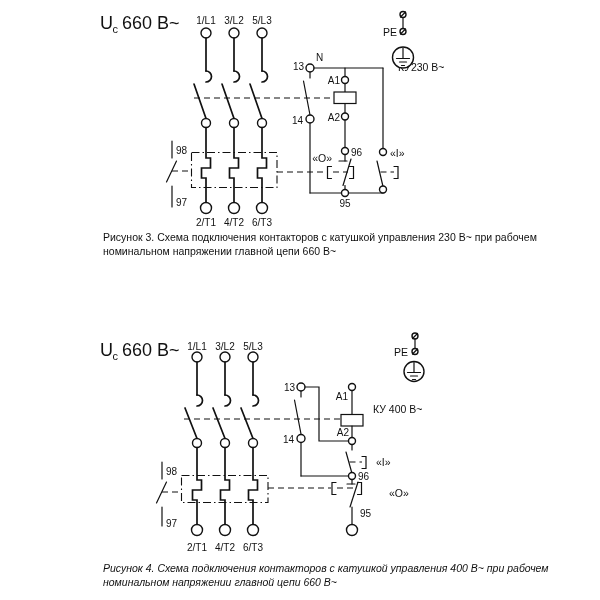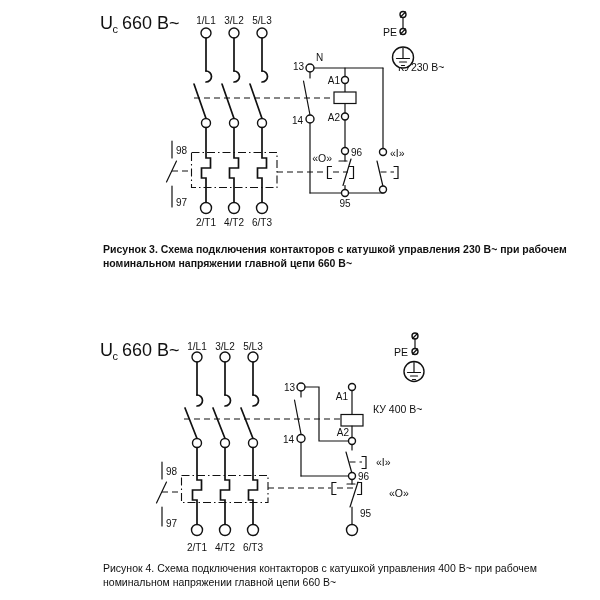--- a/index.html
+++ b/index.html
@@ -13,22 +13,22 @@
   .sub{font-size:11px;}
   .lbl{font-size:10px;}
   .lbl2{font-size:10.5px;}
   .wire{stroke:#111;stroke-width:1.2;fill:none;stroke-linecap:round;}
   .mainw{stroke:#111;stroke-width:1.7;fill:none;stroke-linecap:round;}
   .dash{stroke:#111;stroke-width:1.1;fill:none;stroke-dasharray:6 4;}
   .dashdot{stroke:#111;stroke-width:1.1;fill:none;stroke-dasharray:8 3 1.5 3;}
   .term{fill:#fff;stroke:#111;stroke-width:1.4;}
   .coilrect{fill:#fff;stroke:#111;stroke-width:1.2;}
   .caption{position:absolute;font-size:10.5px;line-height:14px;color:#111;white-space:nowrap;}
-  #cap3{left:103px;top:242px;font-weight:bold;}
-  #cap4{left:103px;top:561px;}
+  #cap3{left:103px;top:230px;}
+  #cap4{left:103px;top:561px;font-style:italic;}
 </style>
 </head>
 <body>
 
 <svg id="fig3-svg" width="600" height="300" viewBox="0 0 600 300">
 
   <g>
     <text class="ttl" x="100" y="29">U</text>
     <text class="sub" x="112.5" y="32.5">c</text>
     <text class="ttl" x="122" y="29">660 В~</text>

